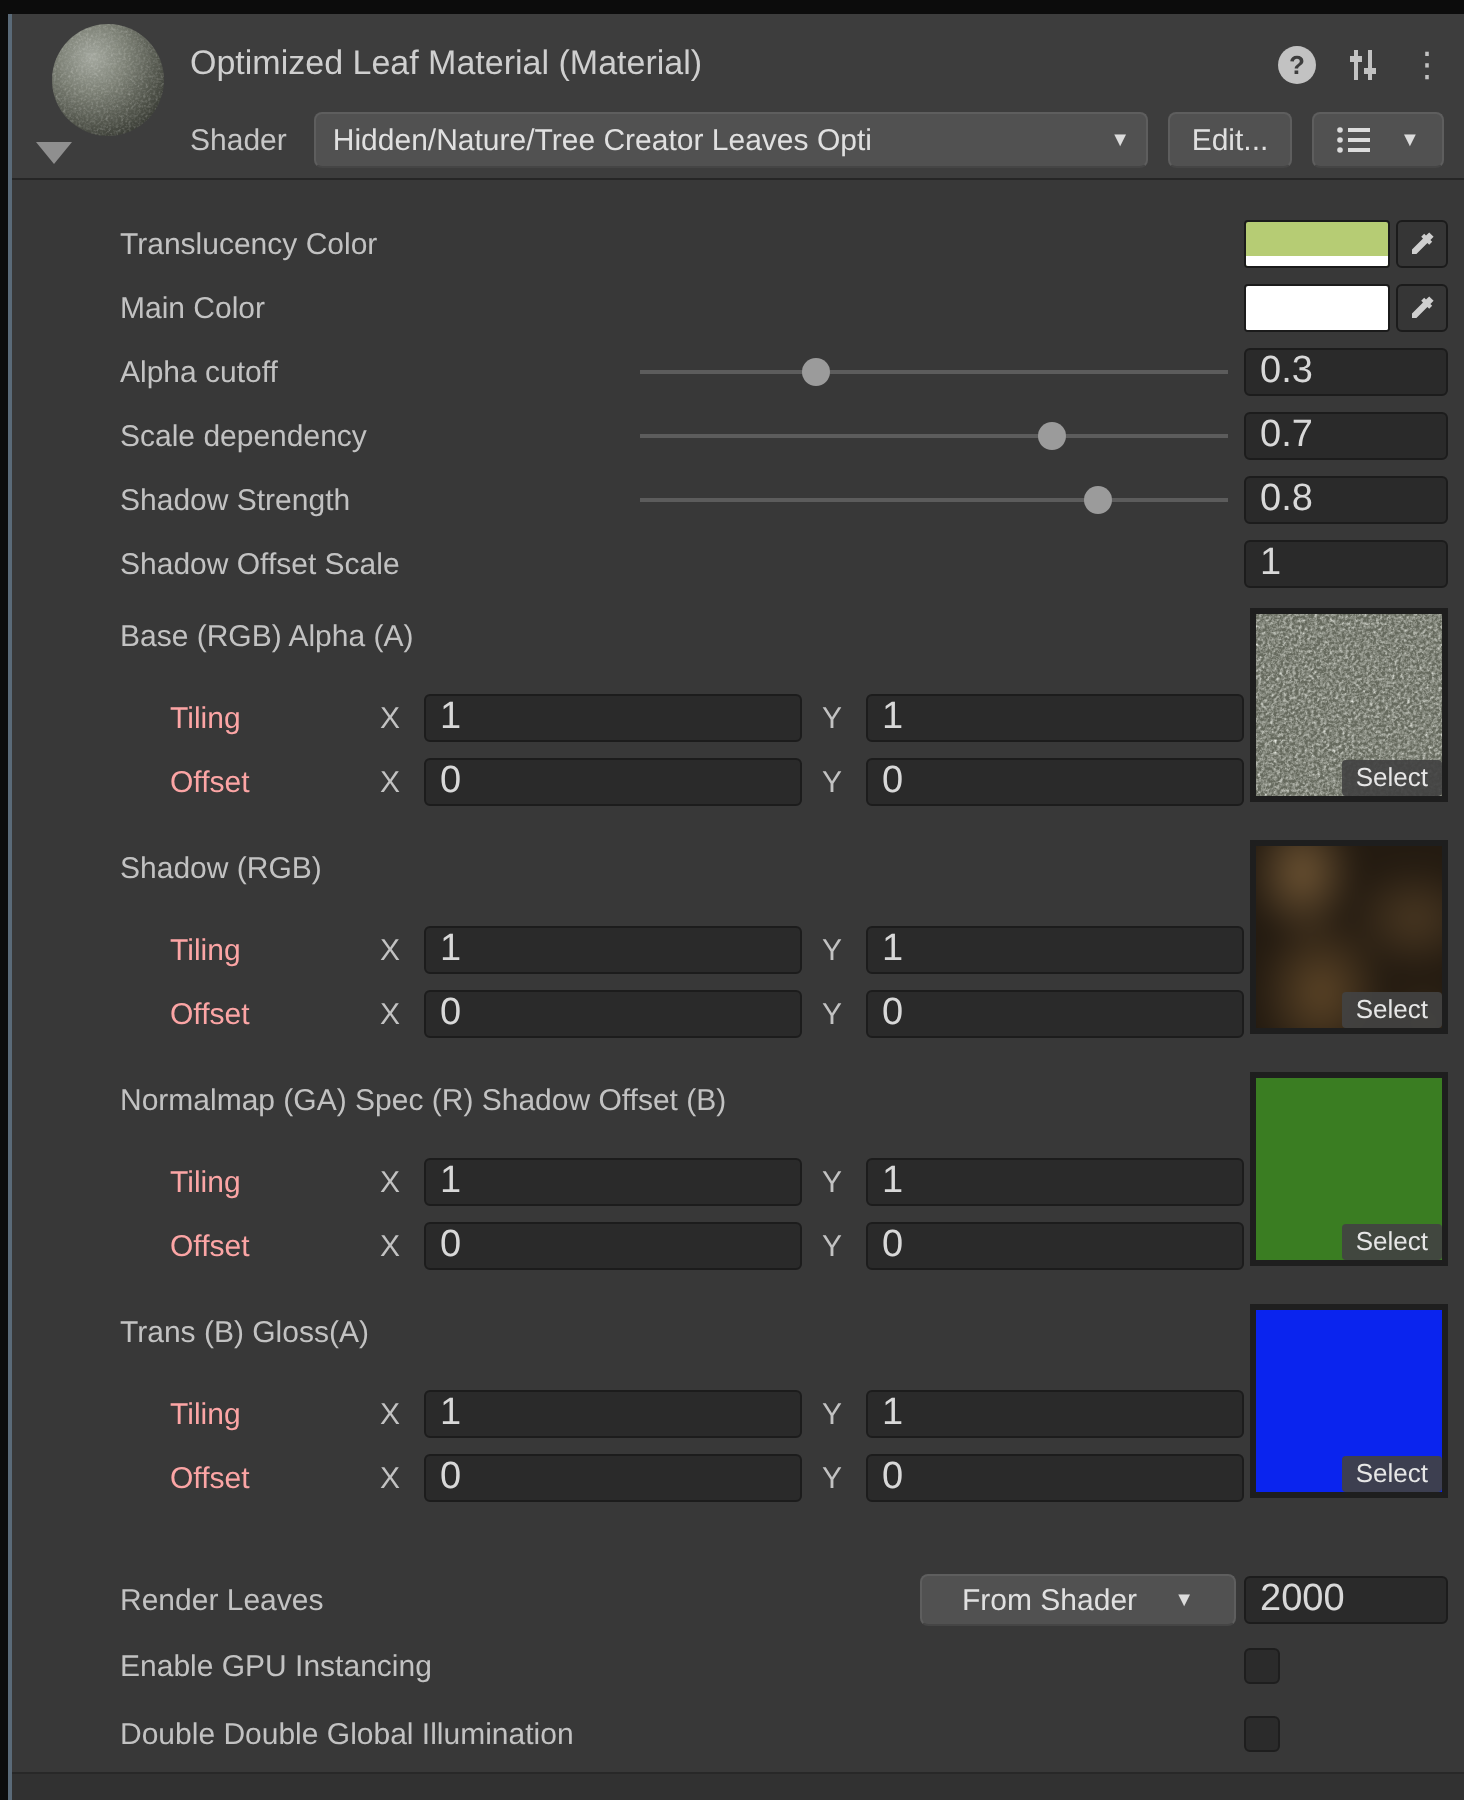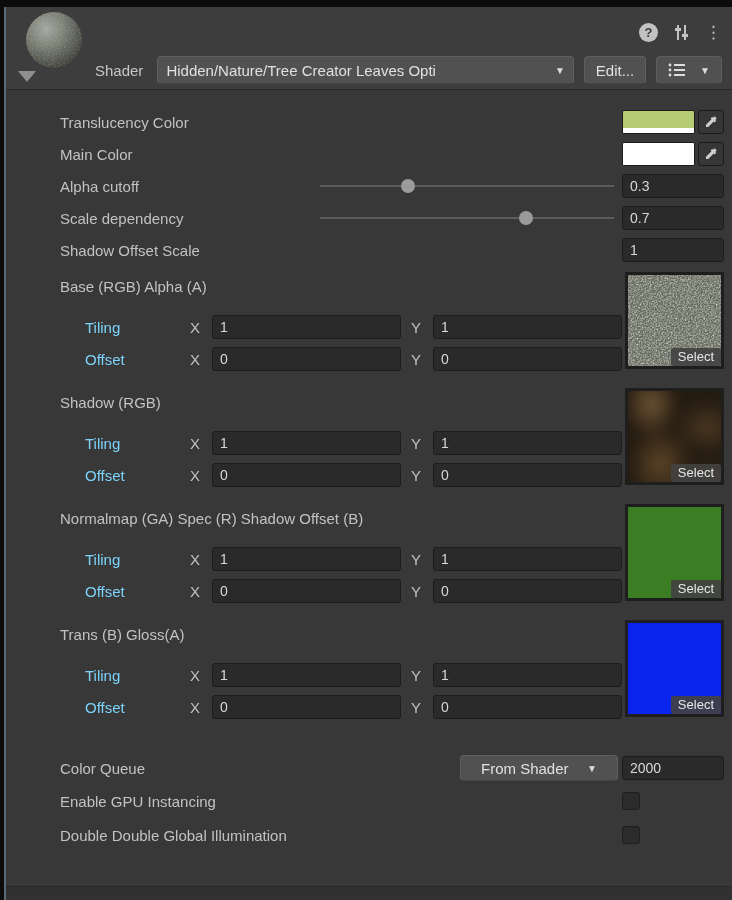--- a/index.html
+++ b/index.html
@@ -61,29 +61,29 @@
   
   .slider { position:relative; flex:1; height:100%; margin-right:8px; cursor:pointer; }
   .slider .track { position:absolute; left:0; right:0; top:50%; height:2px; margin-top:-1px; background:#5c5c5c; }
   .slider .handle {
     position:absolute; top:50%; width:14px; height:14px; border-radius:50%;
     background:#9b9b9b; transform:translate(-50%,-50%); cursor:grab;
   }
   
   .field {
     height:24px; background:#2a2a2a; border:1px solid #1c1c1c; border-radius:3px;
-    color:#d8d8d8; font-size:14px; display:flex; align-items:center; padding-left:7px; cursor:text;
+    color:#d8d8d8; font-size:19px; display:flex; align-items:center; padding-left:7px; cursor:text;
     white-space:nowrap; overflow:hidden;
   }
   
   .tex-section { position:relative; padding-right:110px; margin-bottom:16px; }
   .tex-section.first { margin-top:6px; }
   .tex-title { height:30px; line-height:30px; padding-left:54px; font-size:15px; color:#c2c2c2; margin-bottom:12px; white-space:nowrap; }
   .vec-row { display:flex; align-items:center; height:26px; margin-bottom:6px; padding-left:79px; }
-  .vec-label { width:105px; flex:none; font-size:15px; color:#7dd3fc; }
+  .vec-label { width:105px; flex:none; font-size:15px; color:#fca5a5; }
   .axis-label { width:22px; flex:none; font-size:15px; color:#c2c2c2; }
   .vec-field { flex:1; margin-right:10px; }
   .vec-field.last { margin-right:0; }
   .tex-thumb {
     position:absolute; right:8px; top:0; width:99px; height:97px;
     background:#232323; border:3px solid #1e1e1e; cursor:pointer; overflow:hidden;
   }
   .tex-fill { position:absolute; inset:0; width:100%; height:100%; }
   .brown-blobs {
     position:absolute; inset:-12px; filter:blur(6px);
@@ -129,20 +129,21 @@
 
   <div id="panel">
 
     <div id="header">
       <div class="sphere">
         <svg viewBox="0 0 56 56" preserveAspectRatio="none">
             <rect width="56" height="56" filter="url(#sphere-noise)"></rect>
           </svg>
       </div>
       <div class="foldout"></div>
+      <div class="hdr-title">Optimized Leaf Material (Material)</div>
       <div class="hdr-icons">
         <div class="help-circle">?</div>
         <div class="icon-btn">
           <svg width="19" height="19" viewBox="0 0 19 19">
             <g stroke="#c2c2c2" stroke-width="2" fill="none">
               <path d="M6 2 v15 M13 2 v15"></path>
               <path d="M3 6.5 h6 M10 12.5 h6" stroke-width="3"></path>
             </g>
           </svg>
         </div>
@@ -212,20 +213,28 @@
 
       <div class="row">
         <span class="row-label fixed">Scale dependency</span>
         <div class="slider">
           <div class="track"></div>
           <div class="handle" style="left: 70%;"></div>
         </div>
         <div class="ctrl field">0.7</div>
       </div>
 
+      <div class="row">
+        <span class="row-label fixed">Shadow Strength</span>
+        <div class="slider">
+          <div class="track"></div>
+          <div class="handle" style="left: 78%;"></div>
+        </div>
+        <div class="ctrl field">0.8</div>
+      </div>
 
       <div class="row">
         <span class="row-label">Shadow Offset Scale</span>
         <div class="ctrl field">1</div>
       </div>
 
       <div class="tex-section first">
         <div class="tex-title">Base (RGB) Alpha (A)</div>
         <div class="vec-row">
           <span class="vec-label">Tiling</span>
@@ -309,21 +318,21 @@
           <span class="axis-label">Y</span>
           <div class="field vec-field last">0</div>
         </div>
         <div class="tex-thumb" style="background: rgb(10, 36, 238);">
           <div class="select-btn">Select</div>
         </div>
       </div>
 
       <div id="footer">
         <div class="row">
-          <span class="row-label">Color Queue</span>
+          <span class="row-label">Render Leaves</span>
           <div class="u-btn rq-dd">
             <span>From Shader</span>
             <span class="caret">▼</span>
           </div>
           <div class="ctrl field">2000</div>
         </div>
         <div class="row cb">
           <span class="row-label">Enable GPU Instancing</span>
           <div class="ctrl">
               <div class="checkbox"></div>

